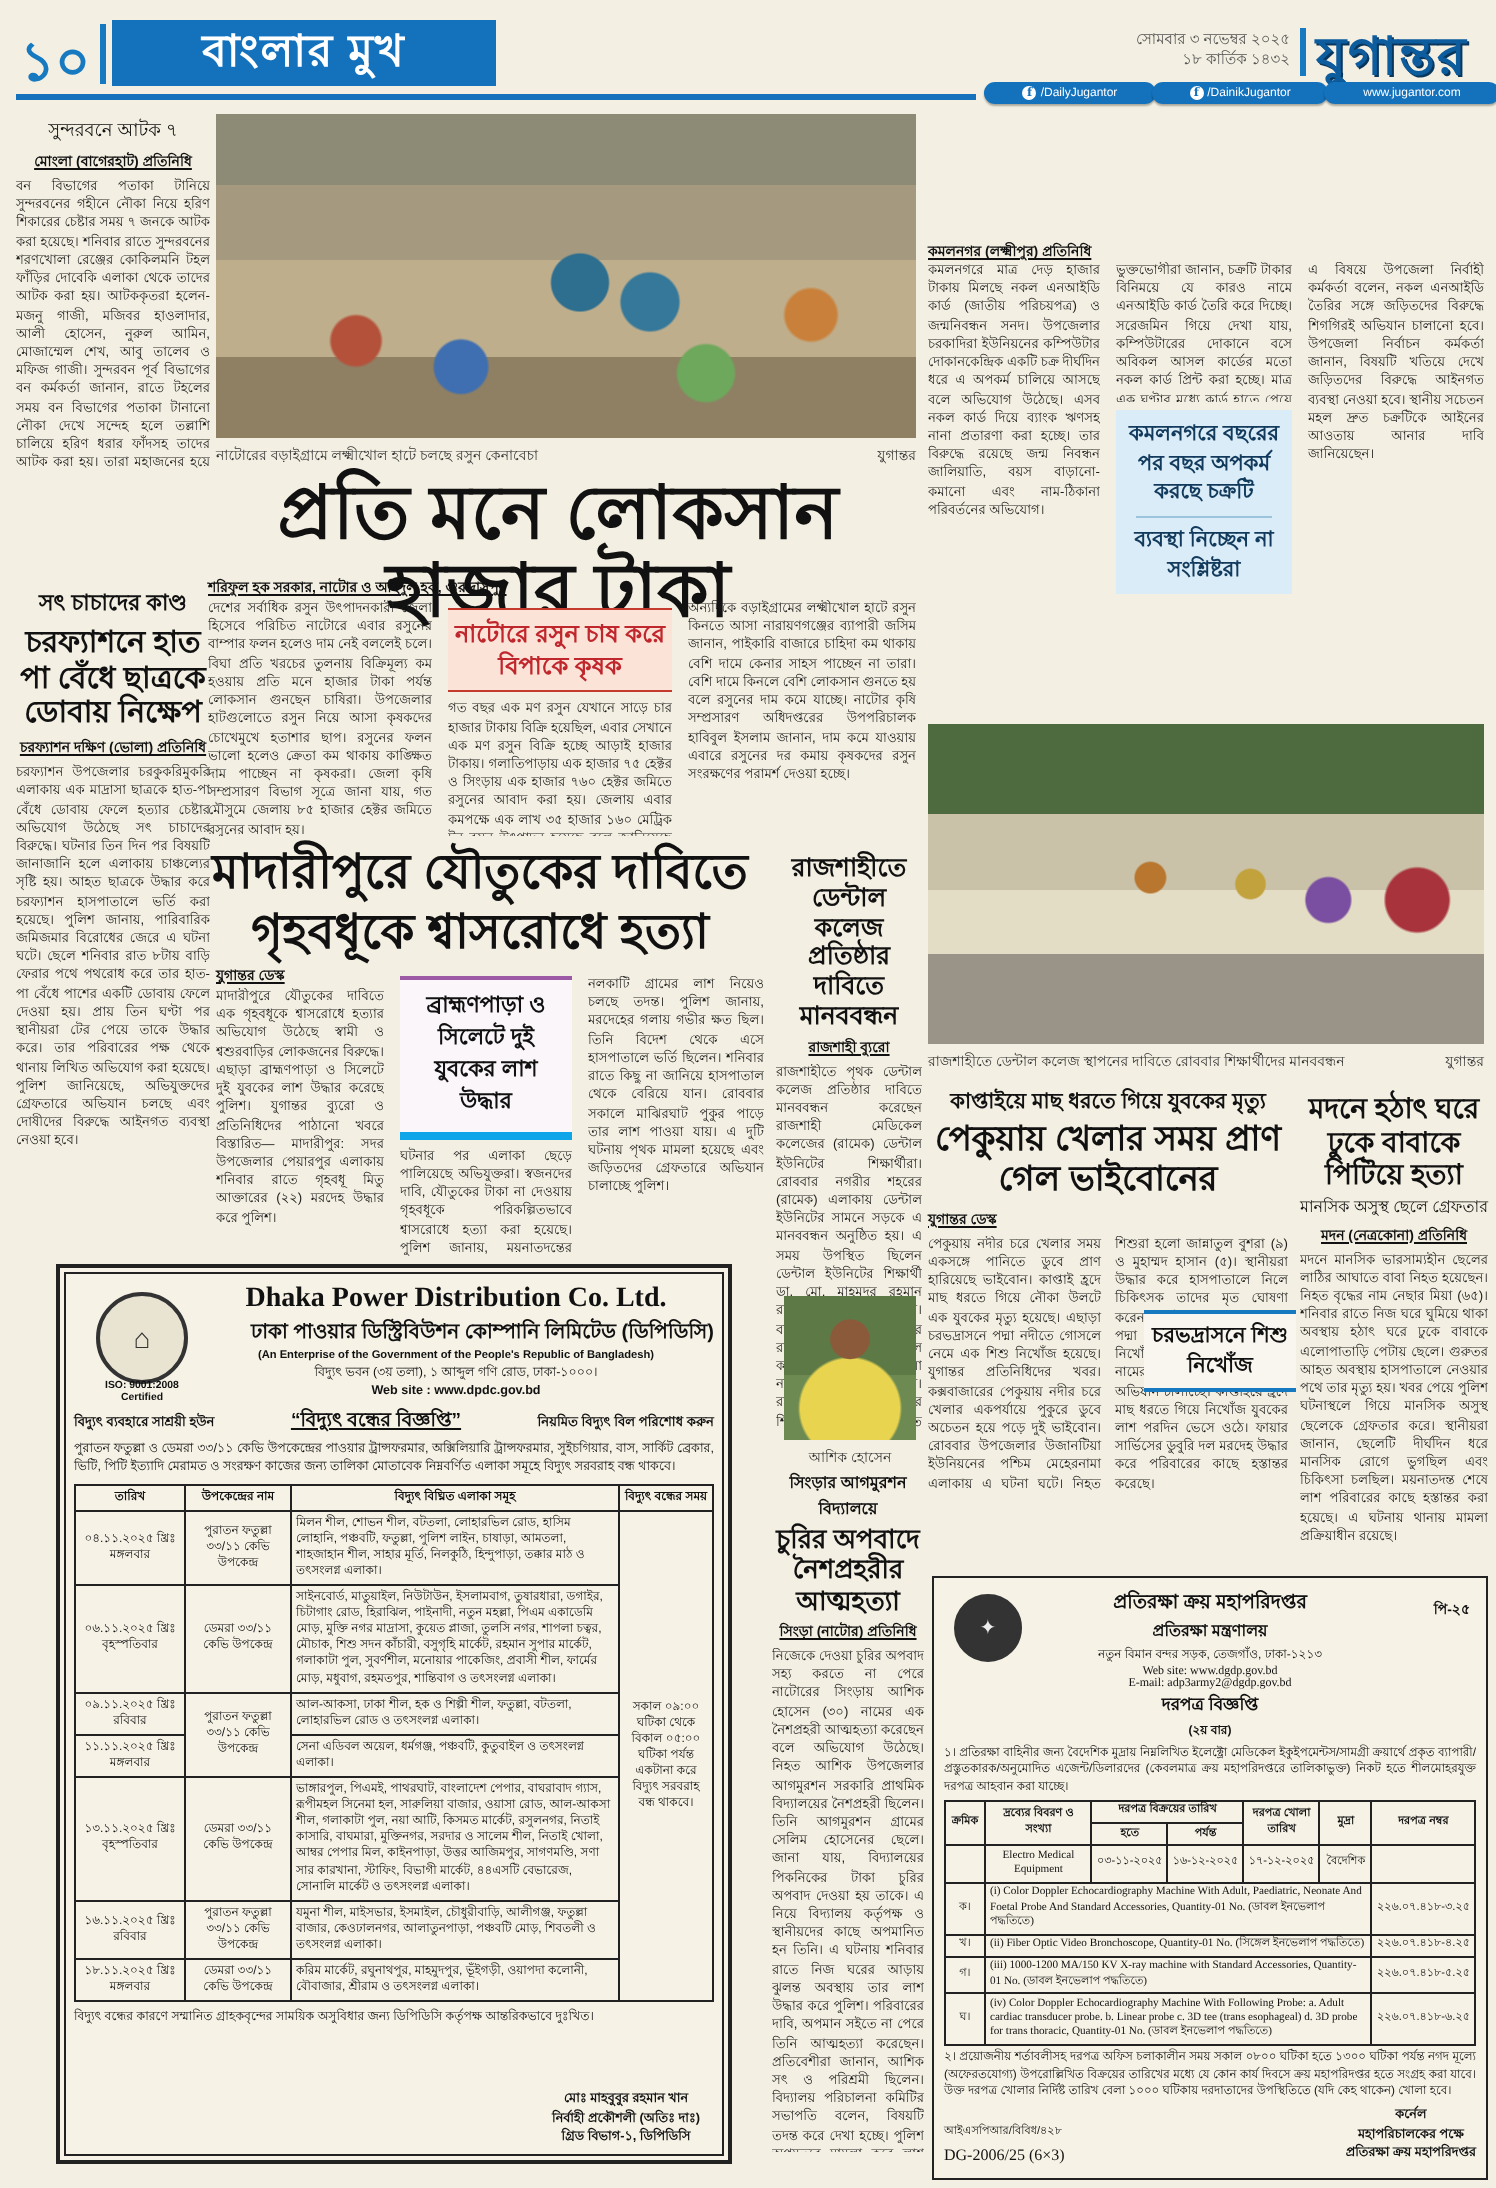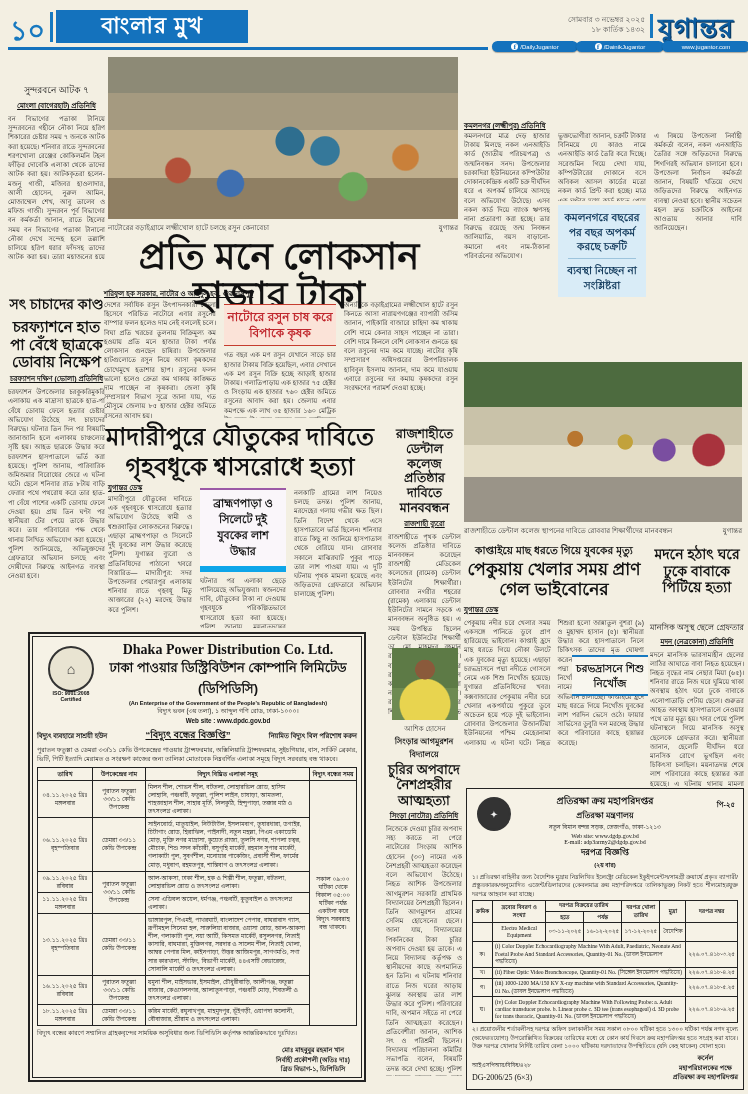--- a/index.html
+++ b/index.html
@@ -9,38 +9,38 @@
   
   .pageno{font-size:27px;font-weight:bold;color:#1779c0;}
   .vbar{width:3px;background:#1779c0;}
   .sectionbox{background:#1472bd;color:#fff;font-weight:bold;font-size:22px;display:flex;align-items:center;justify-content:center;letter-spacing:1px;}
   .dateblock{font-size:7.5px;color:#555;text-align:right;line-height:1.35;}
   .brand{font-size:26px;font-weight:bold;color:#0d5c9e;text-shadow:1px 1px 0 #09365c;letter-spacing:1px;font-family:"DejaVu Serif",serif;}
   .blue-rule{background:#1472bd;height:3px;}
   .badge{position:absolute;height:11px;background:#1472bd;border-radius:6px;color:#fff;font-size:6px;display:flex;align-items:center;justify-content:center;gap:2px;padding:0 4px;box-shadow:0 1px 1px rgba(0,0,0,.3);}
   .badge .fb{width:7px;height:7px;border-radius:50%;background:#fff;color:#1472bd;font-size:6px;font-weight:bold;display:flex;align-items:center;justify-content:center;font-family:"DejaVu Serif",serif;}
   
-  .kicker{font-size:14px;font-weight:bold;text-align:center;}
+  .kicker{font-size:11px;font-weight:bold;text-align:center;}
   .h-small{font-size:15px;font-weight:bold;text-align:center;line-height:1.18;margin:1px 0;}
   .h-mid{font-size:17px;font-weight:bold;text-align:center;line-height:1.2;}
   .h-big{font-size:37px;font-weight:bold;text-align:center;line-height:1.05;}
   .h-nid{font-size:23px;font-weight:bold;text-align:center;line-height:1.25;}
   .h-mad{font-size:24px;font-weight:bold;text-align:center;line-height:1.25;}
-  .sub{font-size:9px;text-align:center;margin-top:25px;}
+  .sub{font-size:9px;text-align:center;}
   .byline{font-size:7px;font-weight:bold;text-decoration:underline;}
   .byline.c{text-align:center;}
   .body-txt{font-size:6.6px;line-height:1.4;text-align:justify;color:#1c1c1c;}
   .cols2{column-count:2;column-gap:7px;}
   .caption{font-size:7px;color:#333;}
   .credit{font-size:7px;color:#333;text-align:right;}
   
   .box-pink{background:#fbe3d8;border-top:1px solid #c53c2e;border-bottom:1px solid #c53c2e;color:#c0272d;font-size:12px;font-weight:bold;text-align:center;display:flex;align-items:center;justify-content:center;padding:4px 3px;line-height:1.35;}
   .box-blue{background:#d9ecf7;font-size:10.5px;font-weight:bold;text-align:center;color:#123a5c;padding:5px 4px;line-height:1.4;}
   .box-blue .divider{height:1px;background:#9dc4dd;margin:4px 6px;}
-  .box-purple{border-top:2px solid #9b59a6;border-bottom:6px solid #0ea5e9;background:#faf6fa;font-size:11px;font-weight:bold;text-align:center;padding:6px 3px;line-height:1.45;}
+  .box-purple{border-top:2px solid #9b59a6;border-bottom:4px solid #0ea5e9;background:#faf6fa;font-size:11px;font-weight:bold;text-align:center;padding:6px 3px;line-height:1.45;}
   .box-bblue{border-top:2px solid #1779c0;border-bottom:2px solid #1779c0;background:#f8f6ee;font-size:10.5px;font-weight:bold;text-align:center;padding:4px 2px;line-height:1.4;}
   
   .photo{position:absolute;overflow:hidden;}
   .ph-market{background:
     radial-gradient(circle at 52% 52%, #2e6e8f 0 7%, transparent 7.5%),
     radial-gradient(circle at 62% 58%, #35789a 0 6%, transparent 6.5%),
     radial-gradient(circle at 20% 70%, #b4513a 0 4%, transparent 4.5%),
     radial-gradient(circle at 35% 78%, #3f6fb0 0 5%, transparent 5.5%),
     radial-gradient(circle at 70% 80%, #6da85c 0 5%, transparent 5.5%),
     radial-gradient(circle at 85% 62%, #c9803a 0 4%, transparent 4.5%),
@@ -51,21 +51,21 @@
     radial-gradient(circle at 58% 50%, #c2a23c 0 4%, transparent 4.5%),
     radial-gradient(circle at 40% 48%, #b8762f 0 4%, transparent 4.5%),
     linear-gradient(180deg,#4d6b3f 0 28%,#c9c2a9 28% 52%,#e4ddc6 52% 72%,#9a9488 72% 100%);}
   .ph-portrait{background:
     radial-gradient(circle at 50% 30%, #8a5a3b 0 16%, transparent 17%),
     radial-gradient(circle at 50% 78%, #e8d44f 0 38%, transparent 40%),
     linear-gradient(180deg,#5d7a46 0 55%,#6d8a52 55% 100%);}
   
   .ad-frame{border:2px solid #222;outline:1px solid #222;outline-offset:-5px;background:#f6f2e6;}
   .dpdc-title-en{font-size:14px;font-weight:bold;text-align:center;font-family:"Liberation Serif","DejaVu Serif",serif;}
-  .dpdc-title-bn{font-size:13px;font-weight:bold;text-align:center;}
+  .dpdc-title-bn{font-size:10px;font-weight:bold;text-align:right;}
   .dpdc-sub{font-size:5.6px;text-align:center;font-weight:bold;}
   .dpdc-addr{font-size:6.3px;text-align:center;}
   .dpdc-web{font-size:6.3px;font-weight:bold;text-align:center;}
   .dpdc-notice{font-size:9.5px;font-weight:bold;text-decoration:underline;text-align:center;}
   .dpdc-side{font-size:6.6px;font-weight:bold;}
   .dpdc-intro{font-size:6.3px;line-height:1.4;text-align:justify;}
   .ad-table{border-collapse:collapse;width:100%;font-size:6px;line-height:1.35;}
   .ad-table th,.ad-table td{border:1px solid #222;padding:2px 2px;vertical-align:middle;}
   .ad-table th{font-weight:bold;text-align:center;}
   .tcent{text-align:center;}

